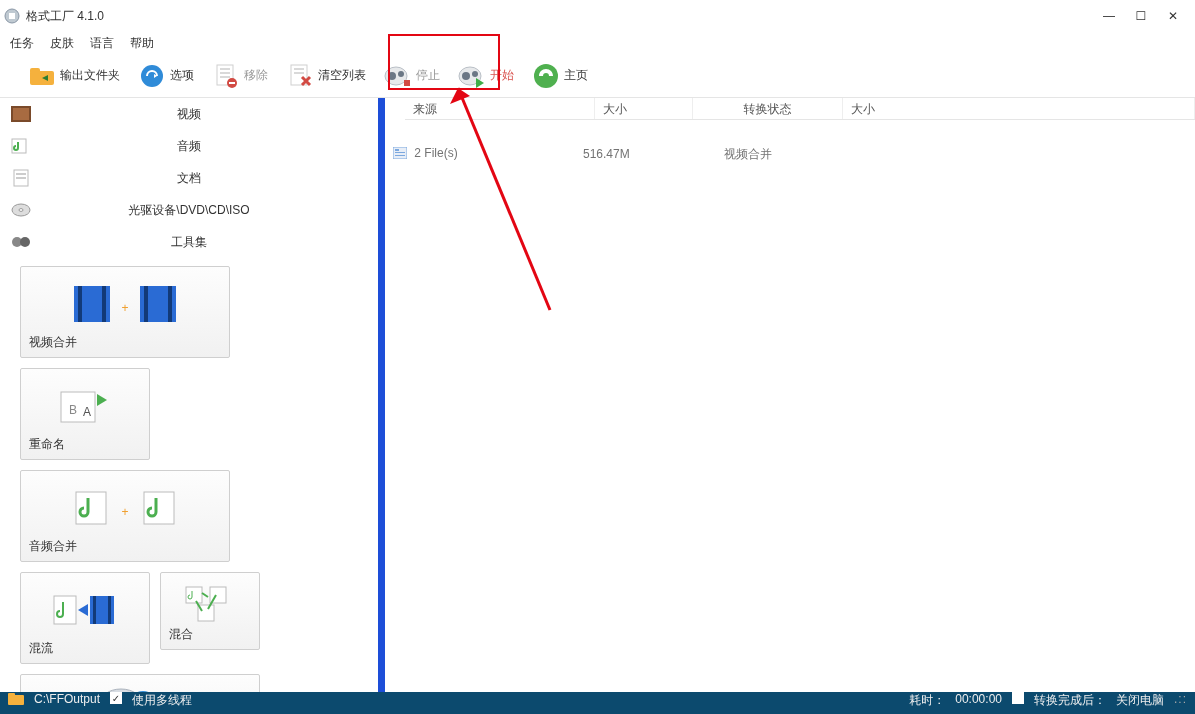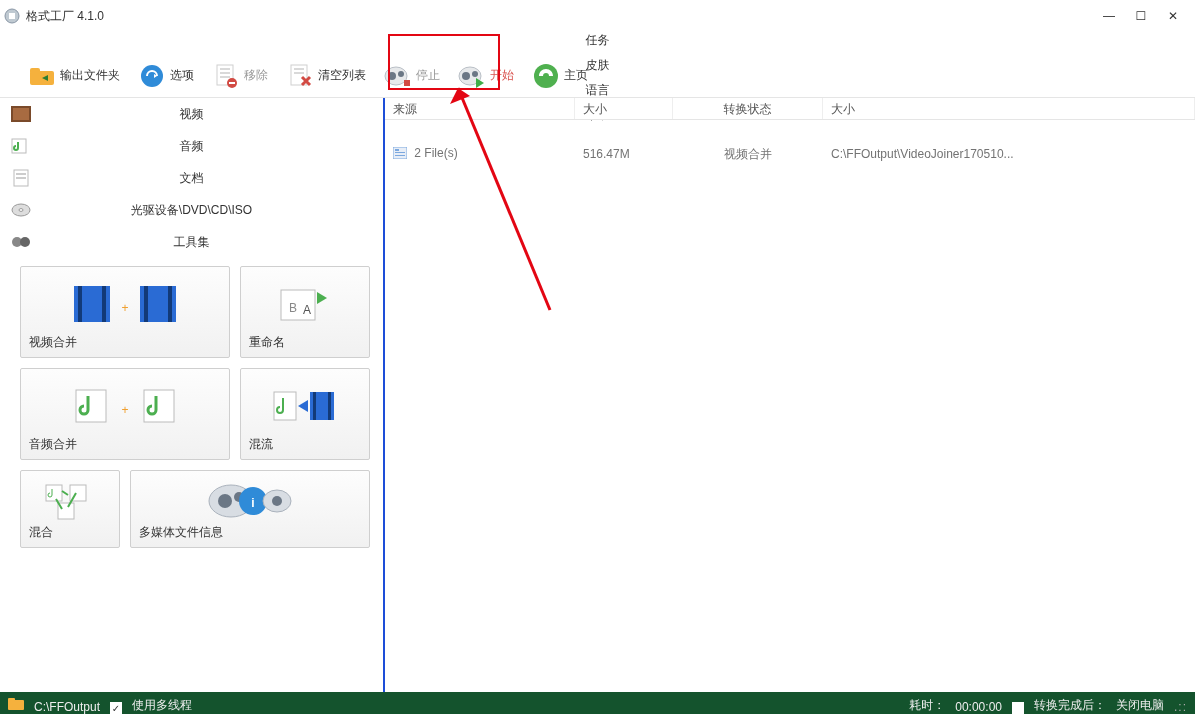--- a/index.html
+++ b/index.html
@@ -6,59 +6,59 @@
 body { background: #fff; width: 1195px; height: 714px; overflow: hidden; position: relative; }
 
 
 .titlebar { height: 26px; display: flex; align-items: center; padding: 16px 4px; }
 .titlebar .app-icon { width: 16px; height: 16px; margin-right: 6px; }
 .titlebar .title { flex: 1; color: #333; }
 .titlebar .win-controls { display: flex; gap: 12px; padding-right: 8px; }
 .titlebar .win-controls span { width: 20px; text-align: center; color: #333; cursor: default; }
 
 
-.menubar { height: 22px; display: flex; align-items: center; padding: 0 10px; gap: 8px; flex-direction: column; }
+.menubar { height: 22px; display: flex; align-items: center; padding: 0 10px; gap: 16px; }
 .menubar span { color: #333; }
 
 
 .toolbar { height: 44px; display: flex; align-items: center; padding: 0 22px; gap: 6px; border-bottom: 1px solid #e5e5e5; }
 .tool-btn { display: flex; align-items: center; gap: 4px; height: 36px; padding: 0 6px; }
 .tool-btn .ico { width: 28px; height: 28px; display: flex; align-items: center; justify-content: center; }
 .tool-btn .lbl { color: #333; }
 .tool-btn.highlight .lbl { color: #d9534f; }
 .tool-btn.disabled .lbl { color: #999; }
 
 
 .main { display: flex; height: calc(714px - 26px - 22px - 44px - 22px); }
 
 
-.left { width: 385px; border-right: 2px solid #1d4ed8; display: flex; flex-direction: column; }
+.left { width: 385px; border-right: 7px solid #1d4ed8; display: flex; flex-direction: column; }
 .cat-list { }
 .cat-row { display: flex; align-items: center; height: 32px; }
 .cat-row .cat-ico { width: 30px; height: 24px; display: flex; align-items: center; justify-content: center; margin-left: 6px; }
 .cat-row .cat-lbl { flex: 1; text-align: center; color: #333; margin-right: 36px; }
 
 .tiles { padding: 8px 12px 0 20px; display: flex; flex-wrap: wrap; gap: 10px; }
 .tile { border: 1px solid #cfcfcf; border-radius: 2px; background: linear-gradient(#fdfdfd,#f1f1f1); width: 210px; height: 92px; display: flex; flex-direction: column; justify-content: space-between; padding: 6px 8px; }
 .tile.narrow { width: 130px; }
 .tile.low { height: 78px; }
 .tile.wide { width: 240px; }
 .tile .tile-ico { flex: 1; display: flex; align-items: center; justify-content: center; }
 .tile .tile-lbl { color: #333; }
 
 
 .right { flex: 1; display: flex; flex-direction: column; }
-.list-header { display: flex; height: 22px; background: #fff; border-bottom: 1px solid #e5e5e5; }
+.list-header { display: flex; height: 22px; background: #fff; border-bottom: 1px solid #e5e5e5; margin-left: 20px; }
 .list-header .col { padding: 3px 8px; color: #555; border-right: 1px solid #eee; }
 .list-row { display: flex; height: 22px; align-items: center; }
 .list-row .cell { padding: 2px 8px; color: #737373; margin-top: 46px; }
 .c1 { width: 190px; } .c2 { width: 98px; } .c3 { width: 150px; text-align: center; } .c4 { width: 205px; } .c5 { flex: 1; }
 
 
-.statusbar { position: absolute; bottom: 0; left: 0; right: 0; height: 22px; background: #14532d; color: #eee; display: flex; align-items: flex-end; padding: 0 8px; gap: 10px; }
+.statusbar { position: absolute; bottom: 0; left: 0; right: 0; height: 22px; background: #0c4a6e; color: #eee; display: flex; align-items: flex-start; padding: 0 8px; gap: 10px; }
 .statusbar .spacer { flex: 1; }
 .statusbar .chk { width: 12px; height: 12px; background: #fff; display: inline-flex; align-items: center; justify-content: center; color: #333; font-size: 10px; }
 .statusbar .grip { letter-spacing: 1px; color: #aaa; }
 
 
 .overlay-box { position: absolute; left: 388px; top: 34px; width: 112px; height: 56px; border: 2px solid #e30613; pointer-events: none; }
 .overlay-arrow { position: absolute; left: 440px; top: 70px; pointer-events: none; }
 </style>
 </head>
 <body>
@@ -310,21 +310,20 @@
         <span style="display:inline-block;vertical-align:middle;margin-right:4px"><svg width="14" height="12">
               <rect x="0" y="0" width="14" height="12" fill="#e8eef7" stroke="#7ba8df"></rect>
               <rect x="2" y="2" width="4" height="2" fill="#7ba8df"></rect>
               <rect x="2" y="5" width="10" height="1" fill="#7ba8df"></rect>
               <rect x="2" y="8" width="10" height="1" fill="#7ba8df"></rect>
             </svg></span>
         <span>2 File(s)</span>
       </div>
       <div class="cell c2">516.47M</div>
       <div class="cell c3">视频合并</div>
-      <div class="cell c4">C:\FFOutput\VideoJoiner170510...</div>
       <div class="cell c5"></div>
     </div>
   </div>
 </div>
 
 <div class="statusbar">
   <span><svg width="16" height="14">
         <rect x="0" y="3" width="16" height="10" rx="1" fill="#f5b13d"></rect>
         <rect x="0" y="1" width="7" height="4" rx="1" fill="#f5b13d"></rect>
       </svg></span>

